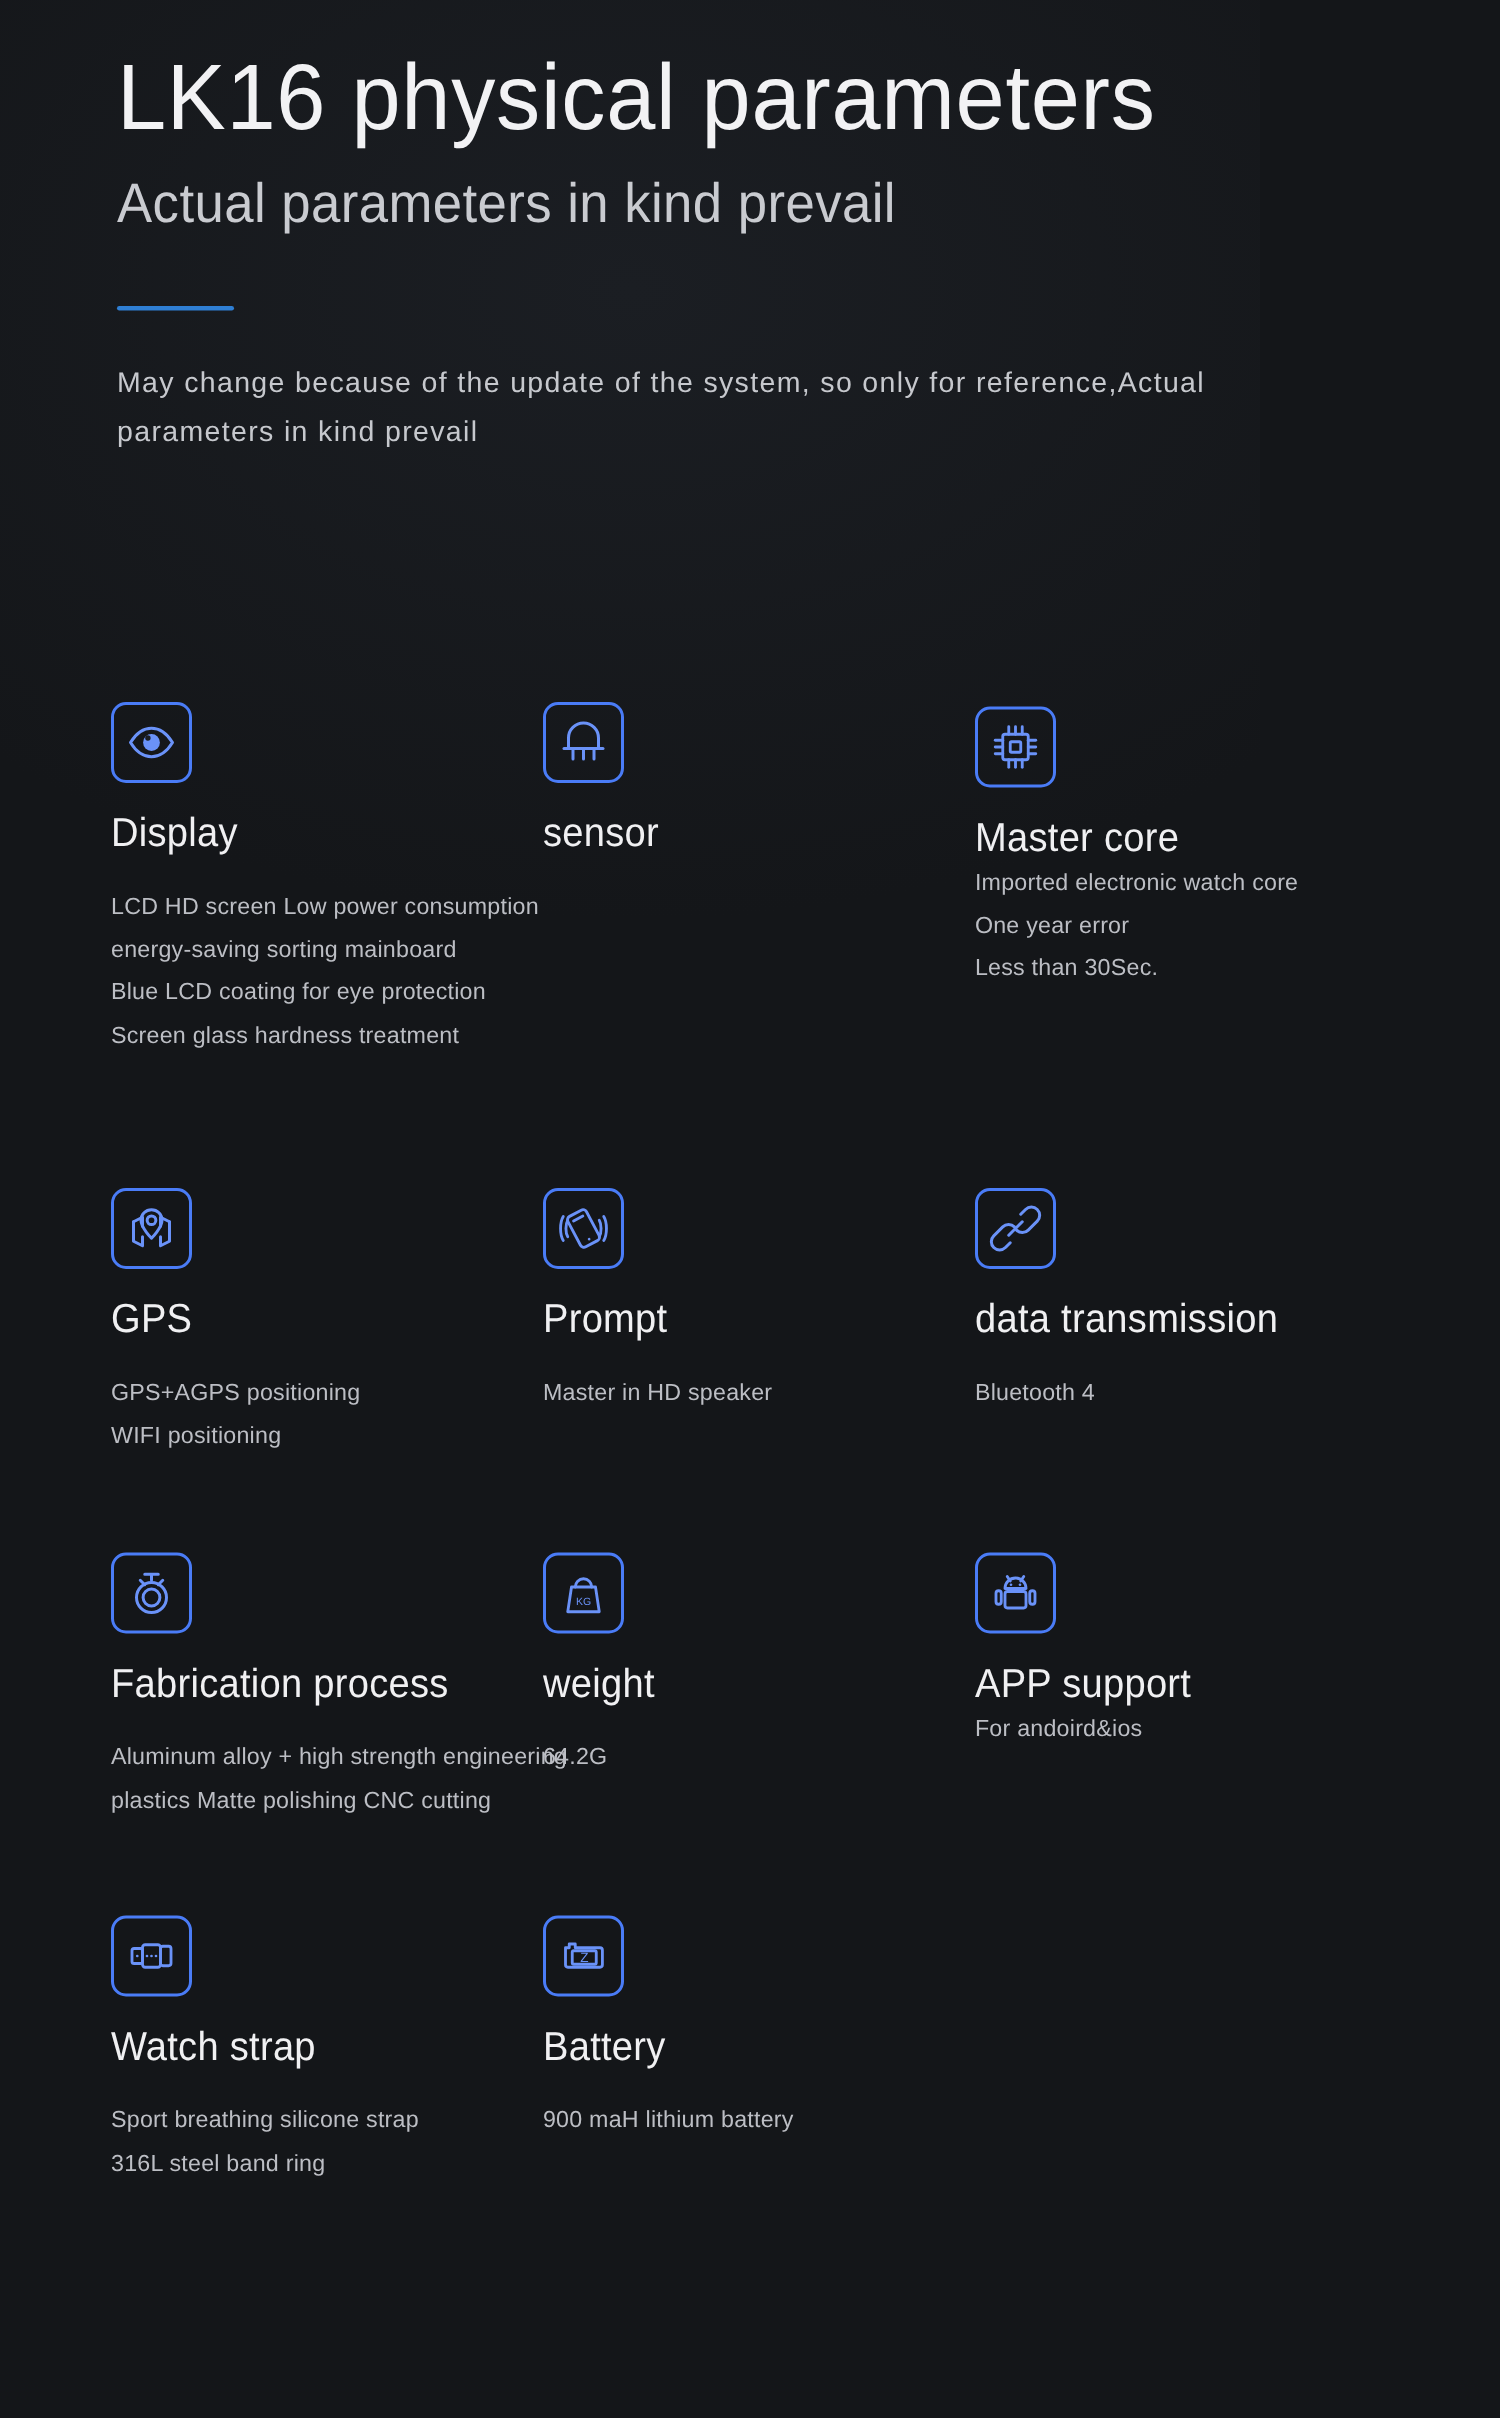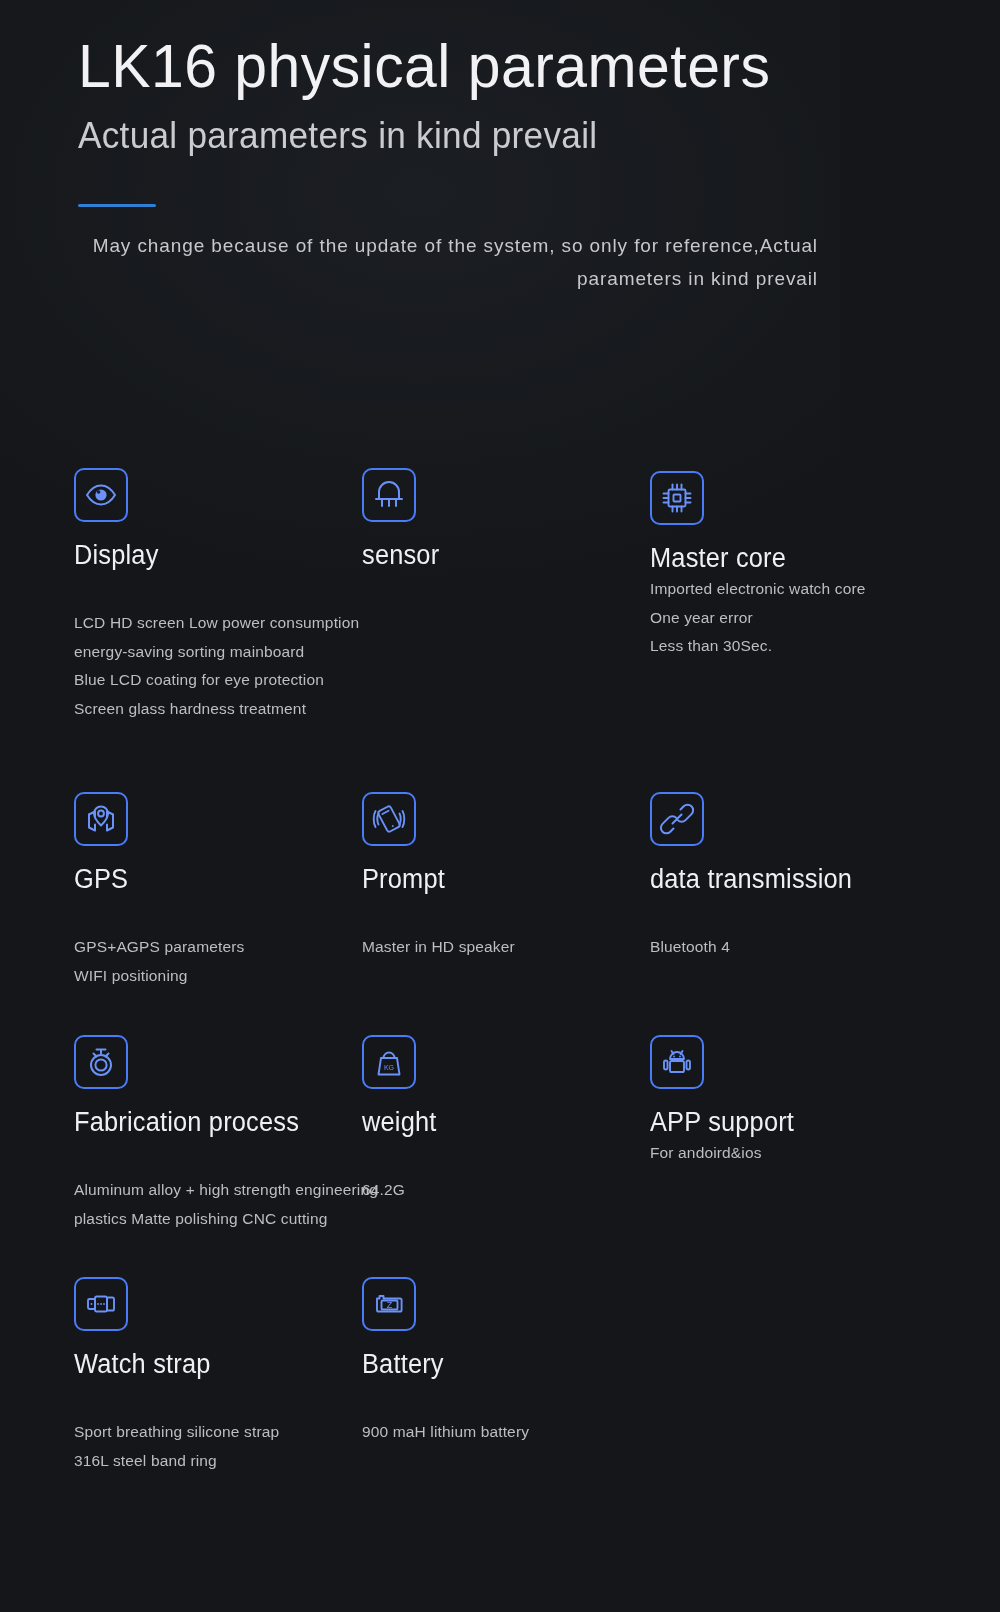--- a/index.html
+++ b/index.html
@@ -47,28 +47,27 @@
 
   .divider {
     margin-top: 47px;
     width: 78px;
     height: 3px;
     background: #2f7fd4;
     border-radius: 2px;
   }
 
   .lede {
-    margin-top: 23px;
+    margin-top: 33px;
     font-size: 19px;
     font-weight: 300;
     line-height: 1.72;
     letter-spacing: 0.9px;
     color: #c6c8cd;
     max-width: 740px;
-    text-align: right;
   }
 
   
   .grid {
     position: absolute;
     top: 468px;
     left: 0;
     width: 1000px;
     padding: 0 62px 0 74px;
   }
@@ -93,21 +92,21 @@
     margin-top: 18px;
     font-size: 27px;
     font-weight: 300;
     letter-spacing: 0.2px;
     color: #f0f0f2;
     white-space: nowrap;
     transform: scaleX(0.94);
     transform-origin: left center;
   }
 
-  .cell-lines { margin-top: 38px; }
+  .cell-lines { margin-top: 20px; }
 
   .cell-line {
     font-size: 15.5px;
     font-weight: 300;
     line-height: 1.85;
     letter-spacing: 0.15px;
     color: #bcbec4;
     white-space: nowrap;
   }
 
@@ -202,21 +201,21 @@
         <div class="icon-box">
           <svg width="36" height="36" viewBox="0 0 36 36" fill="none" stroke="#6a92f8" stroke-width="2" stroke-linecap="round" stroke-linejoin="round">
             <path d="M6 13.5 12 10.5v6M30 13.5 24 10.5v6"></path>
             <path d="M6 13.5v13l6 3v-6M30 13.5v13l-6 3v-6"></path>
             <path d="M18 5.5c-3.9 0-7 3.1-7 7 0 5 7 12 7 12s7-7 7-12c0-3.9-3.1-7-7-7z"></path>
             <circle cx="18" cy="12.5" r="2.9"></circle>
           </svg>
         </div>
         <div class="cell-title">GPS</div>
         <div class="cell-lines">
-          <div class="cell-line">GPS+AGPS parameters</div>
+          <div class="cell-line">GPS+AGPS positioning</div>
           <div class="cell-line">WIFI positioning</div>
         </div>
       </div>
 
       <div class="cell">
         <div class="icon-box">
           <svg width="36" height="36" viewBox="0 0 36 36" fill="none" stroke="#6a92f8" stroke-width="1.9" stroke-linecap="round" stroke-linejoin="round">
             <g transform="rotate(-28 18 18)">
               <rect x="11" y="6.5" width="14" height="23" rx="2.6"></rect>
               <line x1="14.5" y1="10.5" x2="21.5" y2="10.5"></line>

